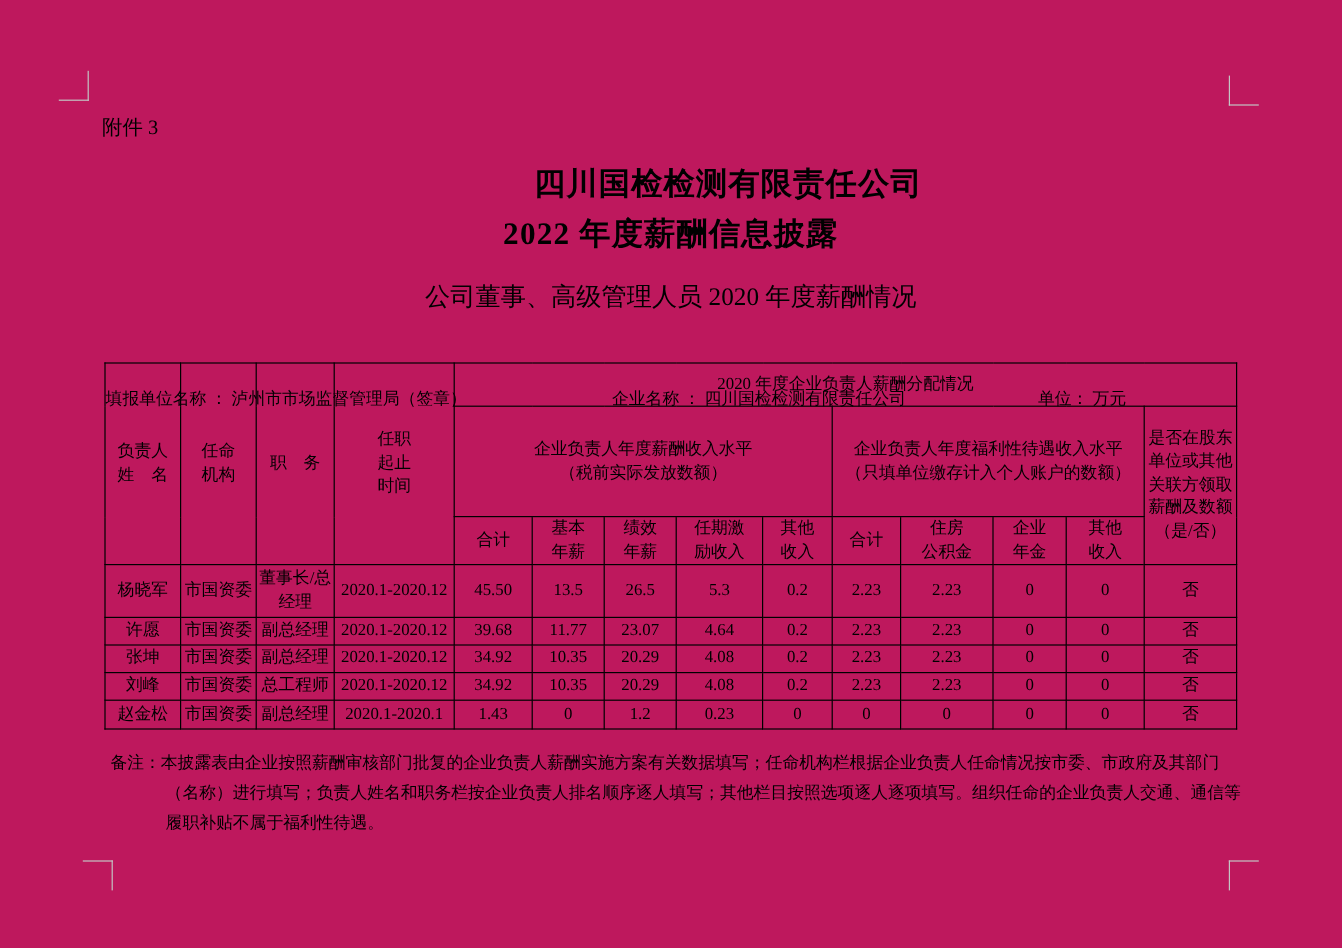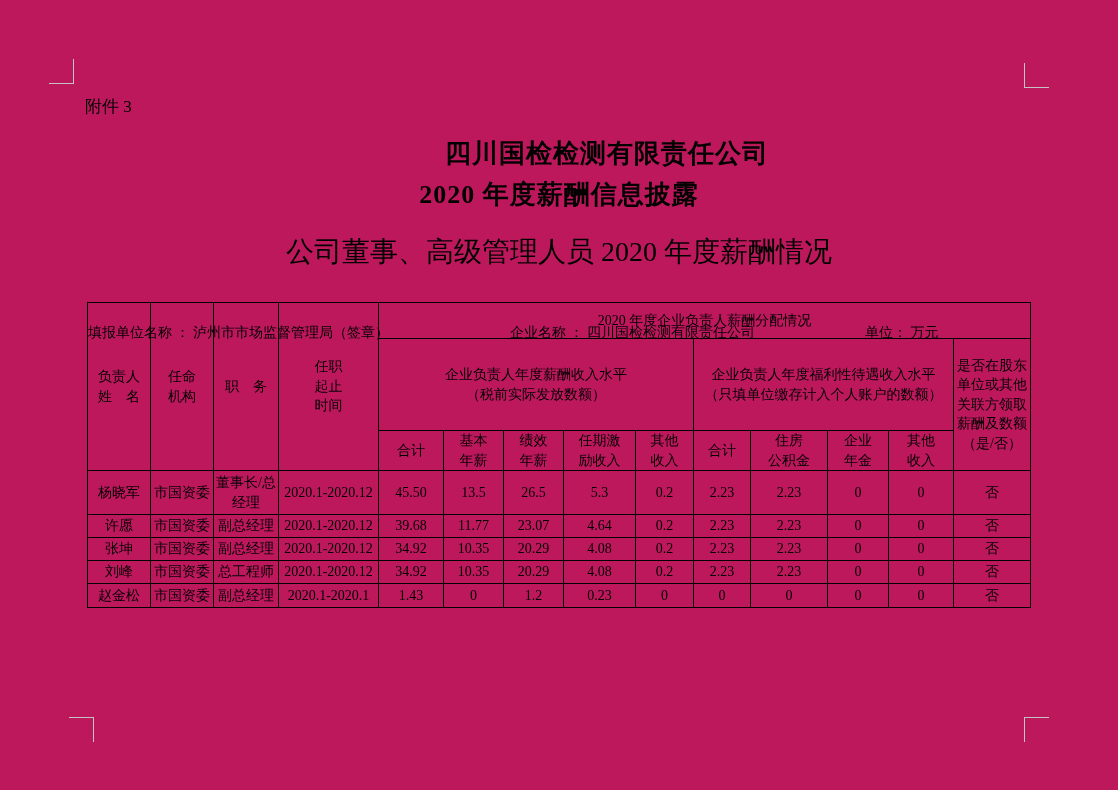--- a/index.html
+++ b/index.html
@@ -11,21 +11,21 @@
   .cropmark{position:absolute;width:24px;height:24px;}
   .cm-tl{left:49px;top:59px;border-right:1px solid #c4c4c4;border-bottom:1px solid #c4c4c4;}
   .cm-tr{left:1024px;top:63px;border-left:1px solid #c4c4c4;border-bottom:1px solid #c4c4c4;}
   .cm-bl{left:69px;top:717px;border-right:1px solid #c4c4c4;border-top:1px solid #c4c4c4;}
   .cm-br{left:1024px;top:717px;border-left:1px solid #c4c4c4;border-top:1px solid #c4c4c4;}
 
   .attachment{position:absolute;left:85px;top:95px;font-size:17px;}
   .title{position:absolute;left:0;width:1118px;text-align:center;font-weight:bold;font-size:26px;letter-spacing:1px;}
   .title1{top:136px;margin-left:48px;}
   .title2{top:177px;}
-  .subtitle{position:absolute;left:0;top:233px;width:1118px;text-align:center;font-size:28px;}
+  .subtitle{position:absolute;left:0;top:233px;width:1118px;text-align:center;font-size:21px;}
 
   .formline{position:absolute;top:280px;left:0;width:1118px;font-size:14px;}
   .formline span{position:absolute;white-space:nowrap;margin-top:44px;}
   .f-report{left:88px;}
   .f-company{left:510px;}
   .f-unit{left:865px;}
 
   table.salary{
     position:absolute;left:87px;top:302px;width:943px;
     border-collapse:collapse;table-layout:fixed;font-size:14px;
@@ -46,21 +46,21 @@
 <div id="page">
 
   <div class="cropmark cm-tl"></div>
   <div class="cropmark cm-tr"></div>
   <div class="cropmark cm-bl"></div>
   <div class="cropmark cm-br"></div>
 
   <div class="attachment">附件 3</div>
 
   <div class="title title1">四川国检检测有限责任公司</div>
-  <div class="title title2">2020 年度薪酬信息披露</div>
+  <div class="title title2">2022 年度薪酬信息披露</div>
   <div class="subtitle">公司董事、高级管理人员 2020 年度薪酬情况</div>
 
   <div class="formline">
     <span class="f-report">填报单位名称 ： 泸州市市场监督管理局（签章）</span>
     <span class="f-company">企业名称 ： 四川国检检测有限责任公司</span>
     <span class="f-unit">单位： 万元</span>
   </div>
 
   <table class="salary">
     <colgroup>
@@ -197,14 +197,19 @@
         <td>0</td>
         <td>0</td>
         <td>0</td>
         <td>0</td>
         <td>0</td>
         <td>否</td>
       </tr>
     </tbody>
   </table>
 
+  <div class="notes">
+    <div class="nline">备注：本披露表由企业按照薪酬审核部门批复的企业负责人薪酬实施方案有关数据填写；任命机构栏根据企业负责人任命情况按市委、市政府及其部门</div>
+    <div class="nline indent">（名称）进行填写；负责人姓名和职务栏按企业负责人排名顺序逐人填写；其他栏目按照选项逐人逐项填写。组织任命的企业负责人交通、通信等</div>
+    <div class="nline indent">履职补贴不属于福利性待遇。</div>
+  </div>
 
 </div>
 
 </body></html>

